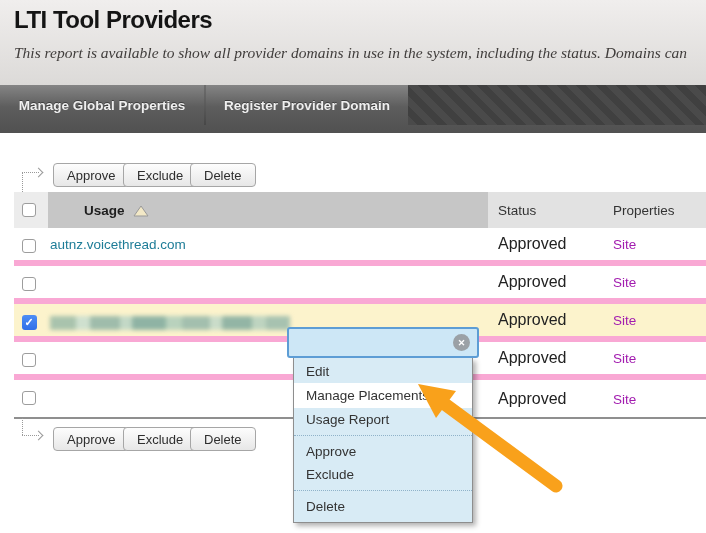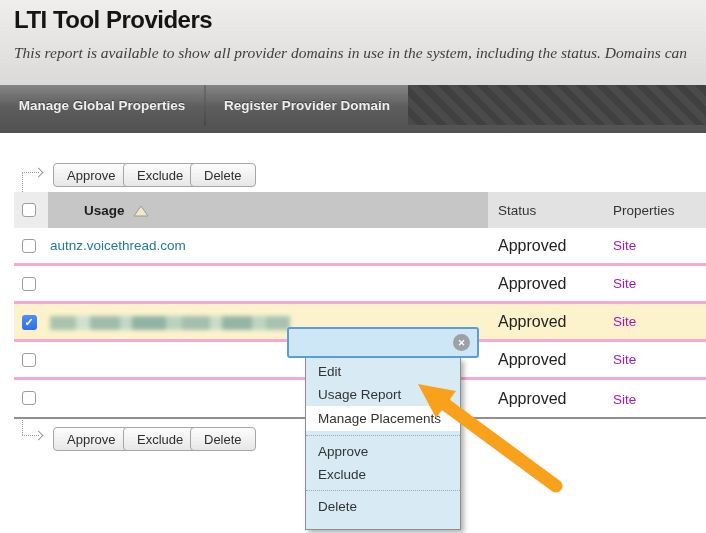--- a/index.html
+++ b/index.html
@@ -52,21 +52,21 @@
   .th-cb{position:absolute;left:0;top:0;width:34px;height:36px;background:#ececec;}
   .th-domain{position:absolute;left:34px;top:0;width:440px;height:36px;background:#c6c6c6;
              display:flex;align-items:center;}
   .th-right{position:absolute;left:474px;top:0;width:218px;height:36px;background:#e2e2e2;}
   .th-label{font-size:13.5px;font-weight:bold;color:#1e1e1e;margin-left:36px;}
   .th-col{position:absolute;top:0;height:36px;display:flex;align-items:center;
           font-size:13.5px;color:#333;}
   .th-status{left:10px;} .th-cred{left:125px;}
   .sort-icon{margin-left:8px;margin-top:2px;}
 
-  .row{position:absolute;left:14px;width:692px;height:38px;border-bottom:3px solid #f9a8d4;
+  .row{position:absolute;left:14px;width:692px;height:38px;border-bottom:6px solid #f9a8d4;
        box-sizing:border-box;background:#fff;}
   .row.highlighted{background:var(--highlight_row,#fcf3cc);}
   .cb{position:absolute;left:8px;top:11px;width:14px;height:14px;background:#fff;
       border:1.5px solid #9d9d9d;border-radius:3px;box-sizing:border-box;cursor:pointer;}
   .cb.checked{background:linear-gradient(#4d8ef5,#2f6fe8);border:none;width:15px;height:15px;}
   .cb.checked::after{content:"✓";position:absolute;left:2.5px;top:0.5px;color:#fff;
                      font-size:11px;font-weight:bold;}
   .domain-link{position:absolute;left:36px;top:0;height:100%;display:flex;align-items:center;
                font-size:13.5px;color:var(--link,#1d7c97);text-decoration:none;cursor:pointer;}
   .cell-status{position:absolute;left:484px;top:0;height:100%;display:flex;align-items:center;
@@ -80,22 +80,22 @@
   .redacted i{display:block;height:14px;border-radius:1px;}
 
   
   .popup{position:absolute;left:287px;top:327px;width:192px;z-index:5;}
   .popup-header{position:relative;height:31px;background:var(--popup_header_bg,#cde7f6);
                 border:2px solid var(--popup_border_blue,#5d9dd5);border-radius:3px;
                 box-sizing:border-box;}
   .close-btn{position:absolute;right:7px;top:5px;width:17px;height:17px;border-radius:50%;
              background:#9ba1a6;color:#fff;font-size:9px;display:flex;align-items:center;
              justify-content:center;cursor:pointer;font-weight:bold;}
-  .popup-body{margin:0 18px;background:var(--popup_bg,#d8ebf5);border:1px solid #8e8e8e;
-              border-top:none;box-shadow:3px 3px 5px rgba(0,0,0,.3);padding:2px 0 11px 0;}
+  .popup-body{margin:0 6px;background:var(--popup_bg,#d8ebf5);border:1px solid #8e8e8e;
+              border-top:none;box-shadow:3px 3px 5px rgba(0,0,0,.3);padding:2px 0 4px 0;}
   .menu-item{height:23px;line-height:23px;padding-left:12px;font-size:13.5px;color:#333;
              cursor:pointer;}
   .menu-item.highlighted{background:#fff;height:25px;line-height:25px;}
   .menu-sep{border-top:1px dotted #8fb2c9;margin:4px 0;}
 
   
   .anno{position:absolute;left:0;top:0;width:706px;height:533px;pointer-events:none;z-index:9;}
 </style>
 </head>
 <body>
@@ -199,22 +199,22 @@
   <button class="btn btn-bot b-approve">Approve</button>
   <button class="btn btn-bot b-exclude">Exclude</button>
   <button class="btn btn-bot b-delete">Delete</button>
 
   <div class="popup">
     <div class="popup-header">
       <span class="close-btn">✕</span>
     </div>
     <div class="popup-body">
       <div class="menu-item">Edit</div>
+      <div class="menu-item highlighted">Manage Placements</div>
       <div class="menu-item">Usage Report</div>
-      <div class="menu-item highlighted">Manage Placements</div>
       <div class="menu-sep"></div>
       <div class="menu-item">Approve</div>
       <div class="menu-item">Exclude</div>
       <div class="menu-sep"></div>
       <div class="menu-item">Delete</div>
     </div>
   </div>
 
   <svg class="anno" viewBox="0 0 706 533">
     <line x1="446" y1="405" x2="556" y2="486" stroke="var(--arrow_orange,#f9a11b)" stroke-width="13" stroke-linecap="round"></line>

